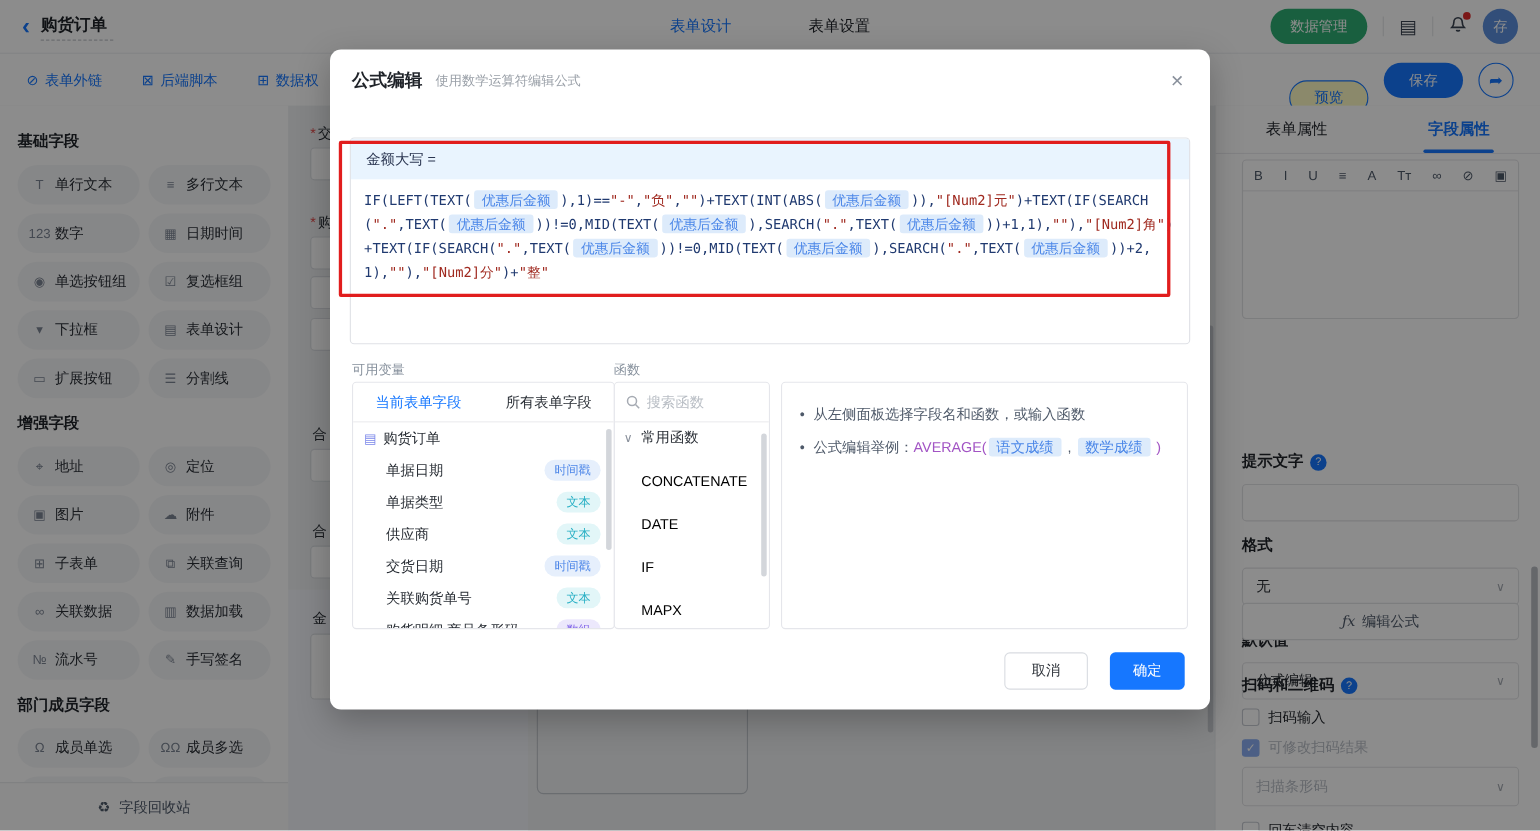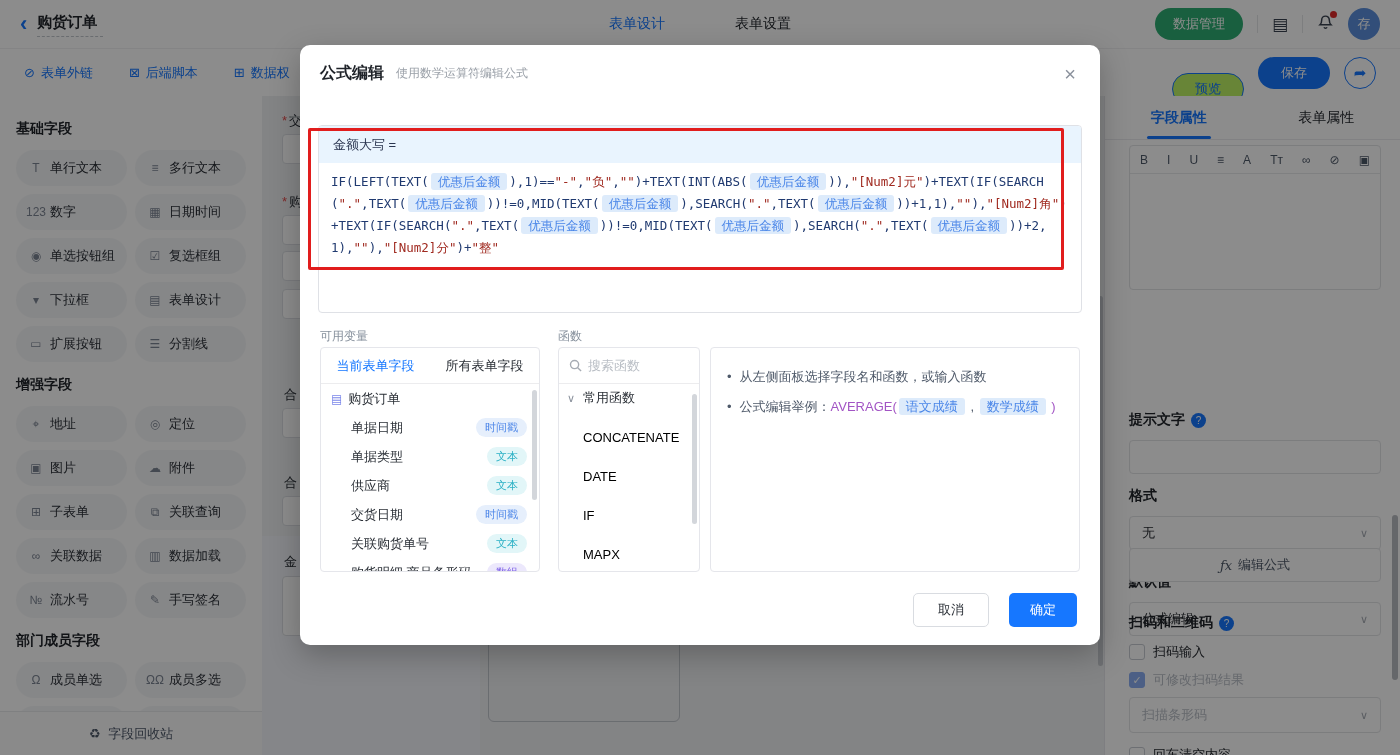--- a/index.html
+++ b/index.html
@@ -21,21 +21,21 @@
   .bell-dot { position:absolute; right:-3px; top:-3px; width:7px; height:7px; border-radius:50%; background:#e02b2b; }
   .avatar { width:32px; height:32px; border-radius:50%; background:#5b8fdc; color:#fff; font-size:13px;
     display:flex; align-items:center; justify-content:center; cursor:pointer; }
 
   
   .toolbar2 { position:absolute; left:0; top:48px; width:1400px; height:48px; background:#fff;
     border-top:1px solid #f0f1f3; display:flex; align-items:center; padding:0 24px; z-index:1; }
   .tb-link { color:#1677ff; font-size:13px; margin-right:36px; cursor:pointer; display:flex; align-items:center; gap:6px; }
   .tb-link .g { font-size:13px; }
   .tb-right { margin-left:auto; display:flex; align-items:center; gap:14px; }
-  .btn-preview { border:1px solid #1677ff; color:#1677ff; background:#bef264; font-size:13px;
+  .btn-preview { border:1px solid #1677ff; color:#1677ff; background:#fef9c3; font-size:13px;
     padding:6px 22px; border-radius:17px; cursor:pointer;margin-top:33px; }
   .btn-save { background:#1677ff; color:#fff; font-size:13px; padding:7px 23px; border-radius:17px; cursor:pointer; }
   .btn-share { width:32px; height:32px; border-radius:50%; border:1px solid #1677ff; color:#1677ff;
     display:flex; align-items:center; justify-content:center; font-size:15px; cursor:pointer; background:#fff; }
 
   
   .sidebar { position:absolute; left:0; top:96px; width:262px; bottom:0; background:#fff; overflow:hidden; z-index:1; }
   .sb-inner { padding:10px 16px 0 16px; }
   .sb-title { font-size:14px; font-weight:bold; color:#1f2329; margin:14px 0 12px 0; }
   .sb-grid { display:grid; grid-template-columns:1fr 1fr; gap:8px; }
@@ -108,21 +108,21 @@
     line-height:22px; color:#203a70; word-break:break-all; cursor:text; }
   .tok-code { color:#203a70; }
   .tok-str { color:#a02a20; }
   .tok-chip, .tok-kwchip { color:#4a86e8; background:#ddebfb; border-radius:3px; padding:1px 7px; margin:0 2px; }
   .red-rect { position:absolute; left:8px; top:83px; width:756px; height:142px;
     border:3px solid #e11d1d; border-radius:2px; pointer-events:none; z-index:5; }
 
   .m-sec-label { position:absolute; top:283px; font-size:12px; color:#86909c; }
   .m-box { position:absolute; top:302px; height:225px; border:1px solid #e5e6eb; border-radius:4px;
     overflow:hidden; background:#fff; }
-  .vars-box { left:20px; width:220px; }
+  .vars-box { left:20px; width:239px; }
   .vars-tabs { display:flex; height:36px; border-bottom:1px solid #ececee; }
   .vars-tab { flex:1; display:flex; align-items:center; justify-content:center; font-size:13px; color:#2a2f36; cursor:pointer; }
   .vars-tab.active { color:#1677ff; }
   .var-row { height:29px; display:flex; align-items:center; padding:0 12px 0 10px; cursor:pointer; }
   .var-row .nm { font-size:13px; color:#2a2f36; white-space:nowrap; overflow:hidden; }
   .var-row.child { padding-left:30px; }
   .var-row .doc { color:#7b87ea; font-size:12px; margin-right:6px; }
   .badge { font-size:11px; padding:2px 9px; border-radius:10px; margin-left:auto; flex:none; }
   .badge.blue { color:#4e87e8; background:#e6effc; }
   .badge.cyan { color:#2ab0c5; background:#e2f6f8; }
@@ -323,22 +323,22 @@
   <div class="f-inp" style="left:20px; top:400px;"></div>
   <div class="frag" style="left:20px; top:457px;">
     <span class="star"></span><span>金</span></div>
   <div class="f-inp" style="left:20px; top:480px; height:60px;"></div>
   <div class="ghost-inp"></div>
   <div class="canvas-scroll"></div>
 </div>
 
 <div class="rpanel">
   <div class="rp-tabs">
+    <span class="rp-tab">表单属性</span>
     <span class="rp-tab active">字段属性</span>
-    <span class="rp-tab">表单属性</span>
   </div>
   <div class="rt-box">
     <div class="rt-icons" id="rt-icons">
         <span>B</span>
         <span>I</span>
         <span>U</span>
         <span>≡</span>
         <span>A</span>
         <span>Tᴛ</span>
         <span>∞</span>

